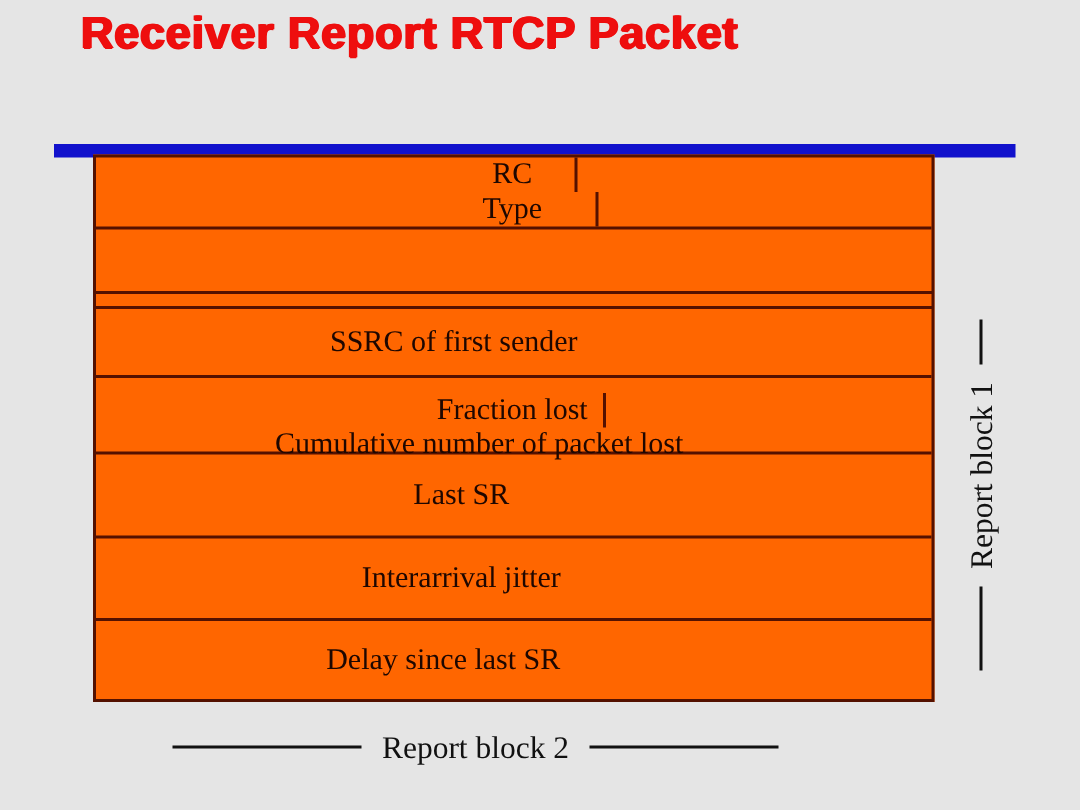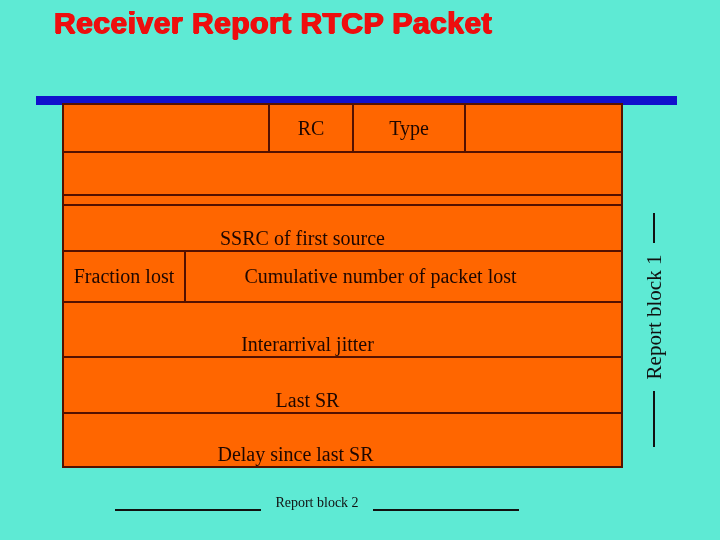--- a/index.html
+++ b/index.html
@@ -6,21 +6,21 @@
     --cell-fill:#FF6600;
     --cell-border:#541100;
     --divider-blue:#1111CC;
     --title-red:#EE0E0E;
     --field-text:#1E0700;
     --label-text:#111111;
   }
   *{box-sizing:border-box;margin:0;padding:0;}
   html,body{background:#ffffff;}
   .slide{
-    position:relative;width:720px;height:540px;background:#5eead4;overflow:hidden;
+    position:relative;width:720px;height:540px;background:#e5e5e5;overflow:hidden;
     font-family:"Liberation Serif", serif;
   }
   .title{
     position:absolute;left:54px;top:4px;width:490px;
     font-family:"Liberation Sans", sans-serif;
     font-size:30px;line-height:38px;font-weight:700;
     color:var(--title-red);
     text-shadow:0.8px 0 0 currentColor,-0.8px 0 0 currentColor,0 0.5px 0 currentColor;
     letter-spacing:0.5px;
   }
@@ -36,21 +36,21 @@
     color:var(--field-text);font-size:20px;
   }
   .tbl1{top:103px;height:93px;}
   .sep-strip{
     position:absolute;left:62px;top:196px;width:561px;height:8px;
     background:var(--cell-fill);
     border-left:2px solid var(--cell-border);
     border-right:2px solid var(--cell-border);
   }
   .tbl2{top:204px;height:264px;}
-  .row{display:flex;align-items:flex-end;justify-content:center;}
+  .row{display:flex;align-items:center;justify-content:center;flex-direction:column;}
   .row.bb{border-bottom:2px solid var(--cell-border);}
   .row-header{height:48px;}
   .row-fill{flex:1;}
   .cell{display:flex;align-items:center;justify-content:center;height:100%;}
   .br{border-right:2px solid var(--cell-border);}
   .c-blank{width:51px;}
   .c-rc{width:84px;}
   .c-type{width:112px;}
   .c-length{flex:1;}
   .r-ssrc-sender{flex:1;padding-right:70px;}
@@ -62,22 +62,22 @@
   .r-lastsr{height:56px;padding-right:70px;}
   .r-delay{flex:1;padding-right:94px;}
   .vlabel{
     position:absolute;left:514px;top:317px;width:280px;height:26px;
     transform:rotate(-90deg);
     display:flex;align-items:center;justify-content:center;gap:12px;
     font-size:21px;color:var(--label-text);white-space:nowrap;
   }
   .hlabel{
     position:absolute;left:115px;top:485px;width:404px;height:26px;
-    display:flex;align-items:flex-end;justify-content:center;gap:14px;
-    font-size:14px;color:var(--label-text);white-space:nowrap;
+    display:flex;align-items:center;justify-content:center;gap:14px;
+    font-size:21px;color:var(--label-text);white-space:nowrap;
   }
   .dash{height:2px;background:var(--label-text);}
   .dash-grow{flex:1;}
   .dash-a{width:56px;}
   .dash-b{width:30px;}
 </style>
 </head>
 <body>
 
 <div class="slide">
@@ -90,27 +90,27 @@
     <div class="row row-header bb">
       <div class="cell c-blank br"></div>
       <div class="cell c-rc br">RC</div>
       <div class="cell c-type br">Type</div>
     </div>
   </div>
 
   <div class="sep-strip"></div>
 
   <div class="tbl tbl2">
-    <div class="row r-ssrc-first bb">SSRC of first source</div>
+    <div class="row r-ssrc-first bb">SSRC of first sender</div>
     <div class="row r-split bb">
       <div class="cell c-frac br">Fraction lost</div>
       <div class="cell c-cum">Cumulative number of packet lost</div>
     </div>
+    <div class="row r-lastsr bb">Last SR</div>
     <div class="row r-jitter bb">Interarrival jitter</div>
-    <div class="row r-lastsr bb">Last SR</div>
     <div class="row r-delay">Delay since last SR</div>
   </div>
 
   <div class="vlabel">
     <span class="dash dash-a"></span>
     <span>Report block 1</span>
     <span class="dash dash-b"></span>
   </div>
 
   <div class="hlabel">

